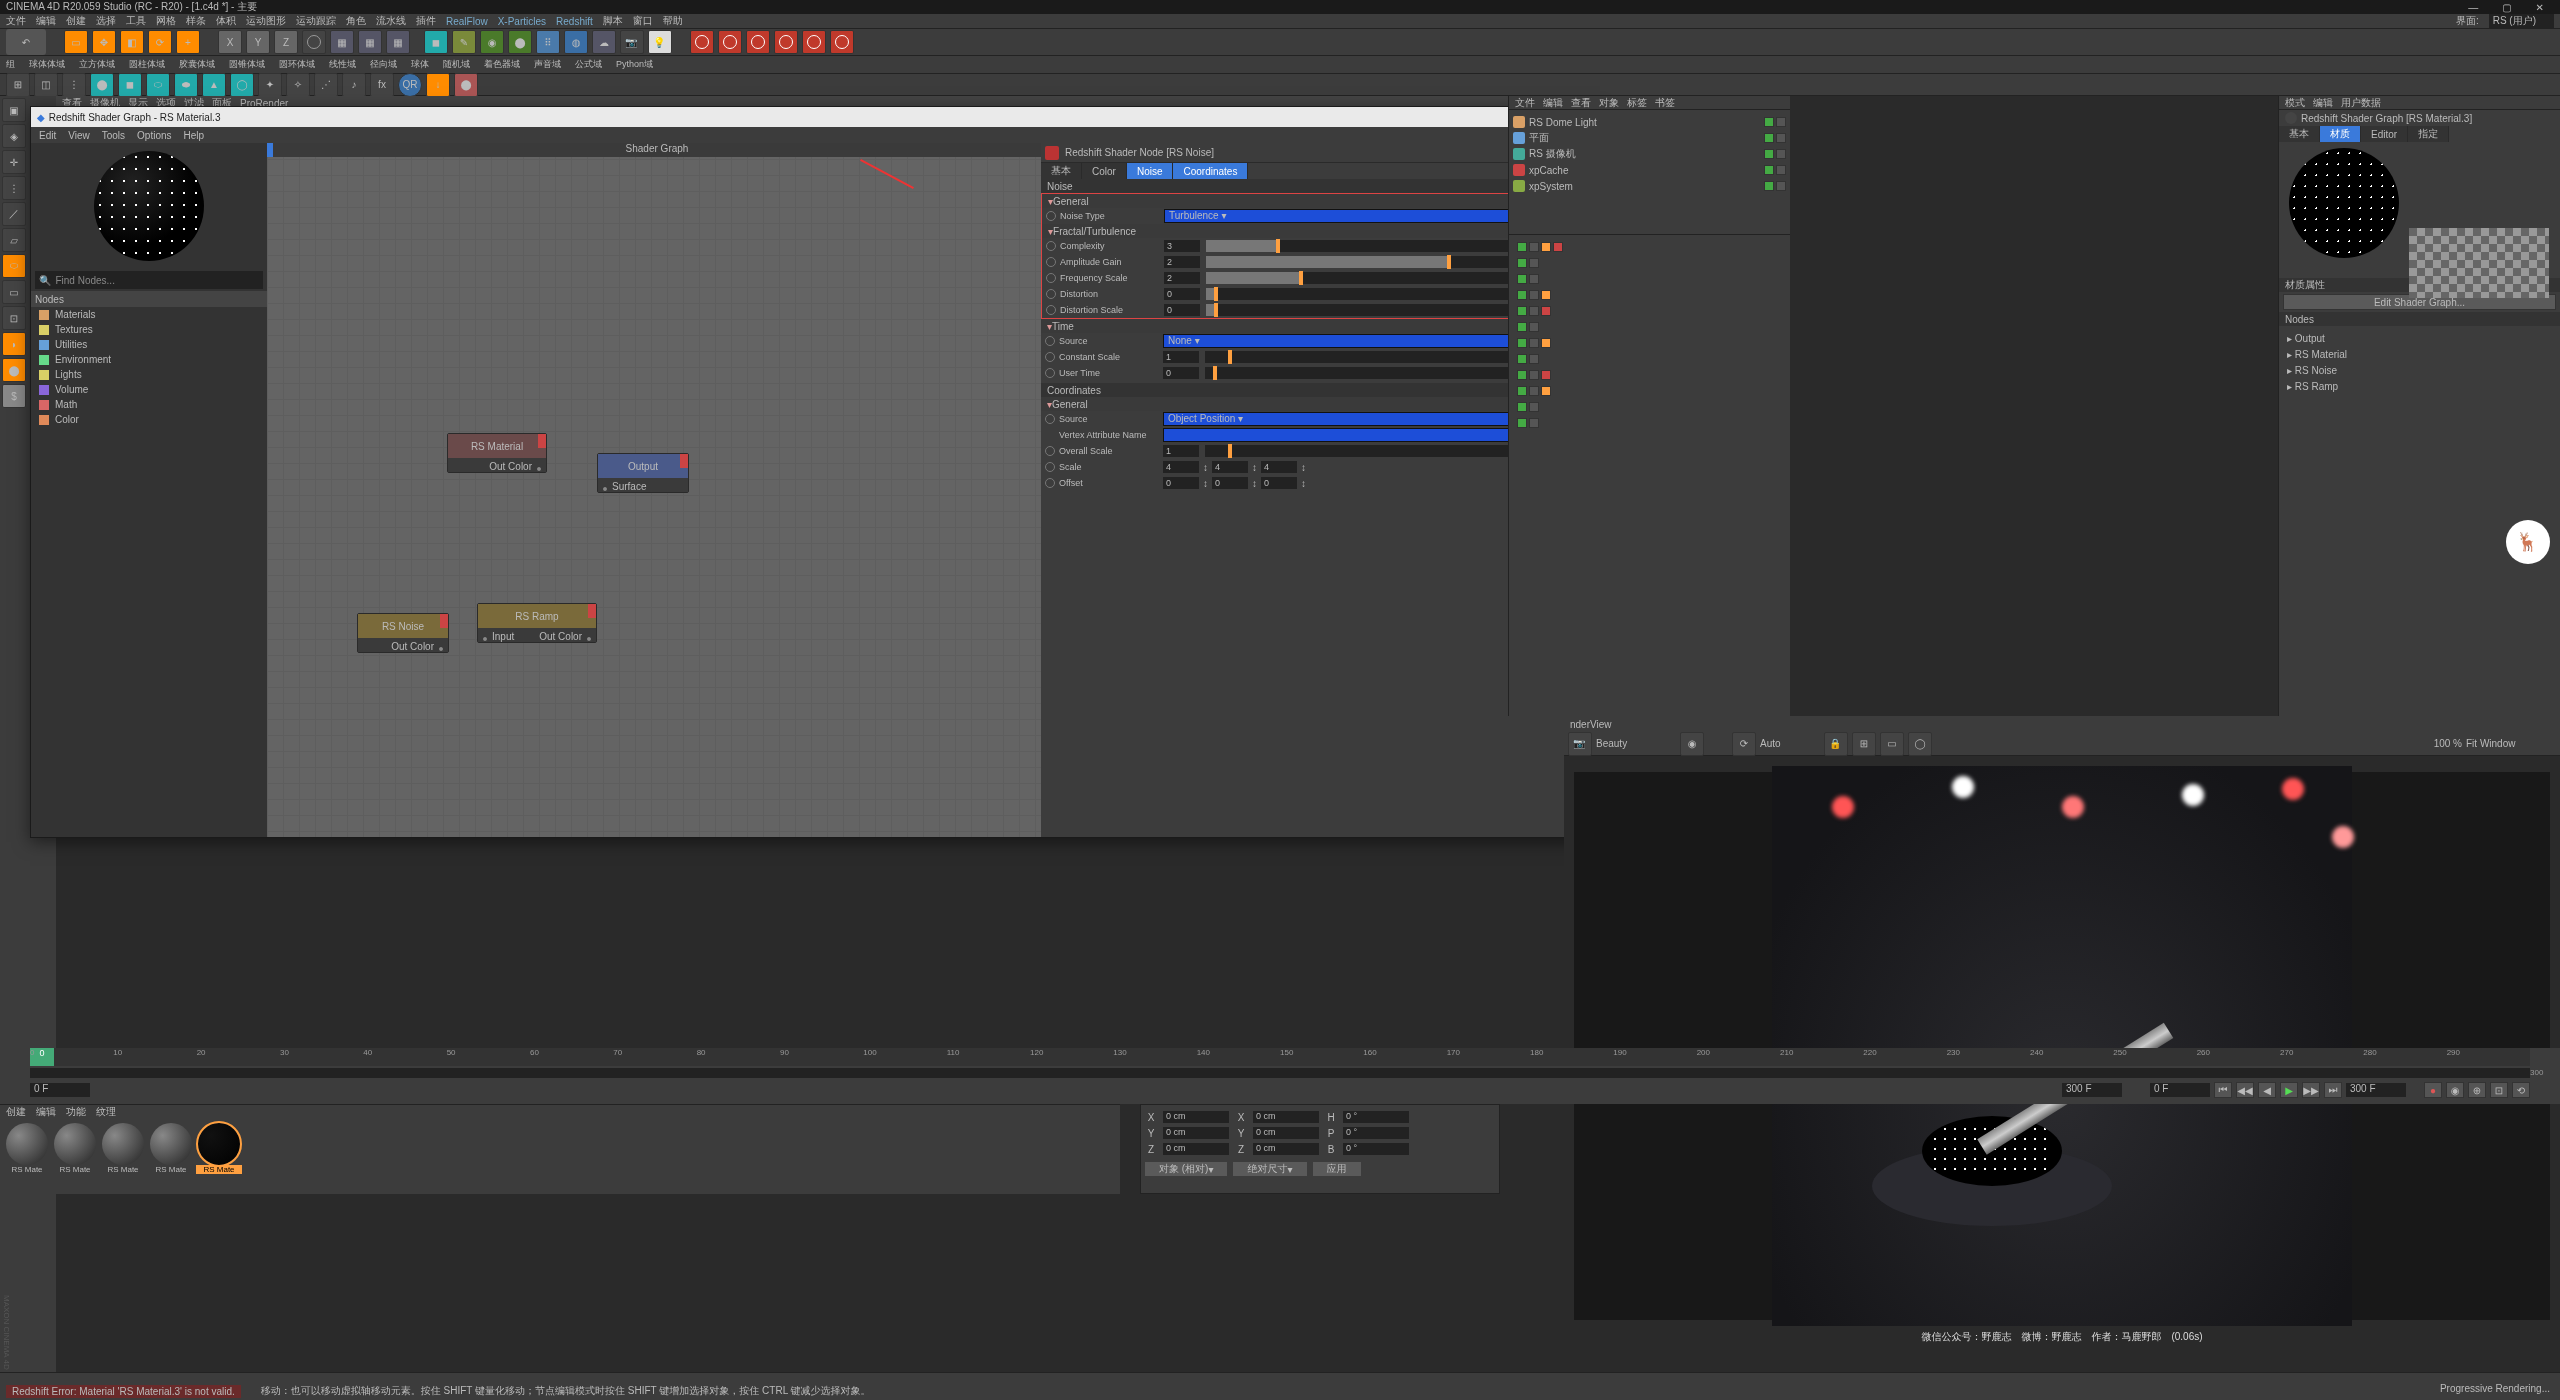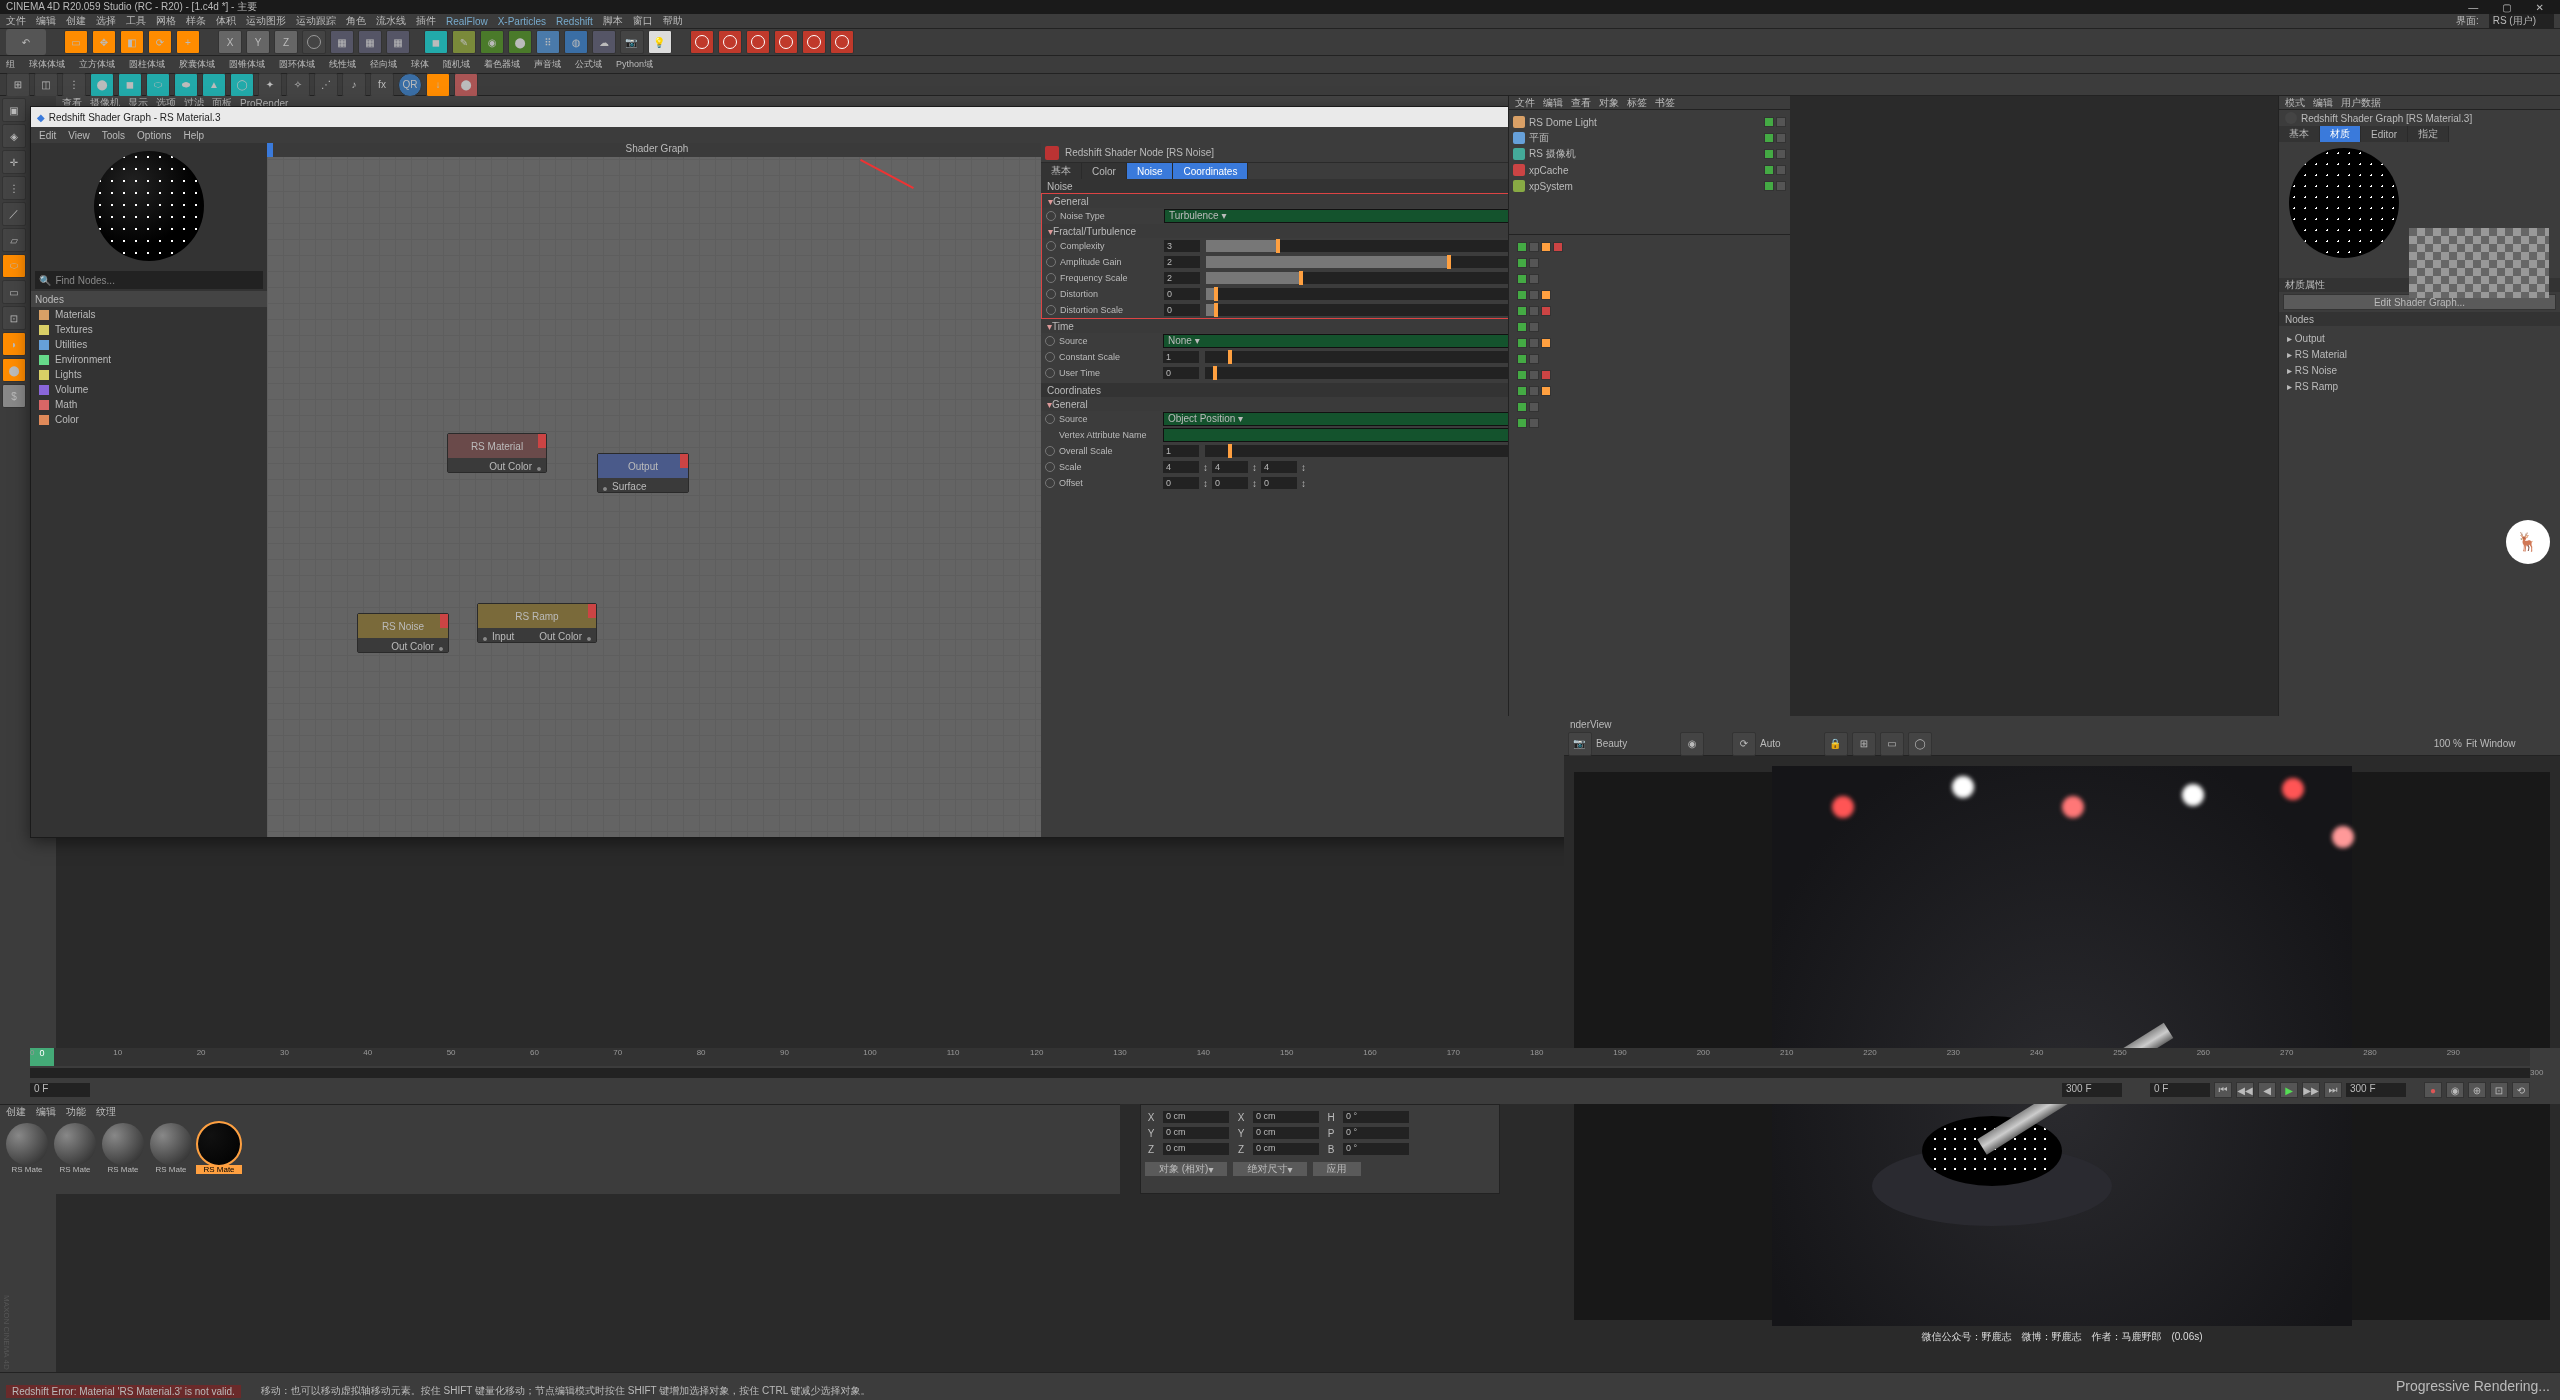--- a/index.html
+++ b/index.html
@@ -71,21 +71,21 @@
 .section-hdr{ height:14px; background:#333; padding:0 6px; display:flex; align-items:center; color:#d99;}
 .section-hdr.small{ background:#3a3a3a; color:#d99;}
 .section-hdr.blue{color:#bbb;}
 .param-row{ height:16px; display:flex; align-items:center; padding:0 4px; gap:4px;}
 .param-row .lbl{ width:100px; font-size:9px;}
 .param-row .radio{ width:10px; height:10px; border:1px solid #777; border-radius:50%;}
 .param-row .val{ width:36px; height:12px; background:#222; padding:0 3px; font-size:9px; display:flex; align-items:center;}
 .param-row .slider{ flex:1; height:12px; background:#222; position:relative; margin-left:2px;}
 .param-row .slider .fill{position:absolute; left:0; top:0; bottom:0; background:#777;}
 .param-row .slider .knob{position:absolute; top:-1px; width:4px; height:14px; background:#ffa040;}
-.param-row select,.param-row .dd{ flex:1; height:14px; background:#14532d; border:1px solid #111; padding:0 4px; color:#bbb;}
+.param-row select,.param-row .dd{ flex:1; height:14px; background:#1d4ed8; border:1px solid #111; padding:0 4px; color:#bbb;}
 .highlight-box{ border:1px solid #d44;}
 
 .obj-mgr{ position:absolute; left:1508px; top:0; width:282px; height:620px; background:#3c3c3c; border-left:1px solid #222;}
 .panel-menu{ height:14px; display:flex; gap:8px; padding:0 6px; align-items:center; background:#3c3c3c; border-bottom:1px solid #222;}
 .obj-row{ height:16px; display:flex; align-items:center; padding:0 4px; gap:4px;}
 .obj-row .ico{ width:12px; height:12px; border-radius:2px;}
 .obj-row .tags{ margin-left:auto; display:flex; gap:2px;}
 .tagdot{ width:10px; height:10px; background:#555; border:1px solid #333;}
 .tagdot.on{background:#4a4;}
 .tagdot.r{background:#c44;}
@@ -130,21 +130,21 @@
 
 .coord-box{ position:absolute; left:1140px; top:1008px; width:360px; height:90px; background:#3c3c3c; border:1px solid #222; padding:4px;}
 .coord-row{ display:flex; gap:6px; height:16px; align-items:center;}
 .coord-row .c{ width:12px; text-align:center;}
 .coord-row .cv{ width:66px; height:12px; background:#222; padding:0 3px; font-size:9px;}
 .coord-btn{ height:14px; background:#5a5a5a; padding:0 14px; display:flex; align-items:center;}
 
 .status{ position:absolute; left:0; bottom:0; right:0; height:28px; background:#3c3c3c; border-top:1px solid #222; display:flex; align-items:flex-end; padding:2px 6px;}
 .status .err{ background:#6a2a2a; padding:1px 6px;}
 .maxon{ position:absolute; left:2px; bottom:30px; writing-mode:vertical-rl; font-size:8px; color:#555;}
-.rr-status{position:absolute; right:10px; bottom:6px; font-size:14px;}
+.rr-status{position:absolute; right:10px; bottom:6px; font-size:10px;}
 
 .badge{position:absolute; right:10px; top:520px; width:44px; height:44px; border-radius:50%; background:#fff; display:flex; align-items:center; justify-content:center; font-size:18px;}
 .red-arrow{position:absolute; width:60px; height:2px; background:#e33; transform:rotate(28deg);}
 </style>
 </head>
 <body>
 
 <div class="titlebar">
   <span>CINEMA 4D R20.059 Studio (RC - R20) - [1.c4d *] - 主要</span>
   <div class="spacer"></div>

